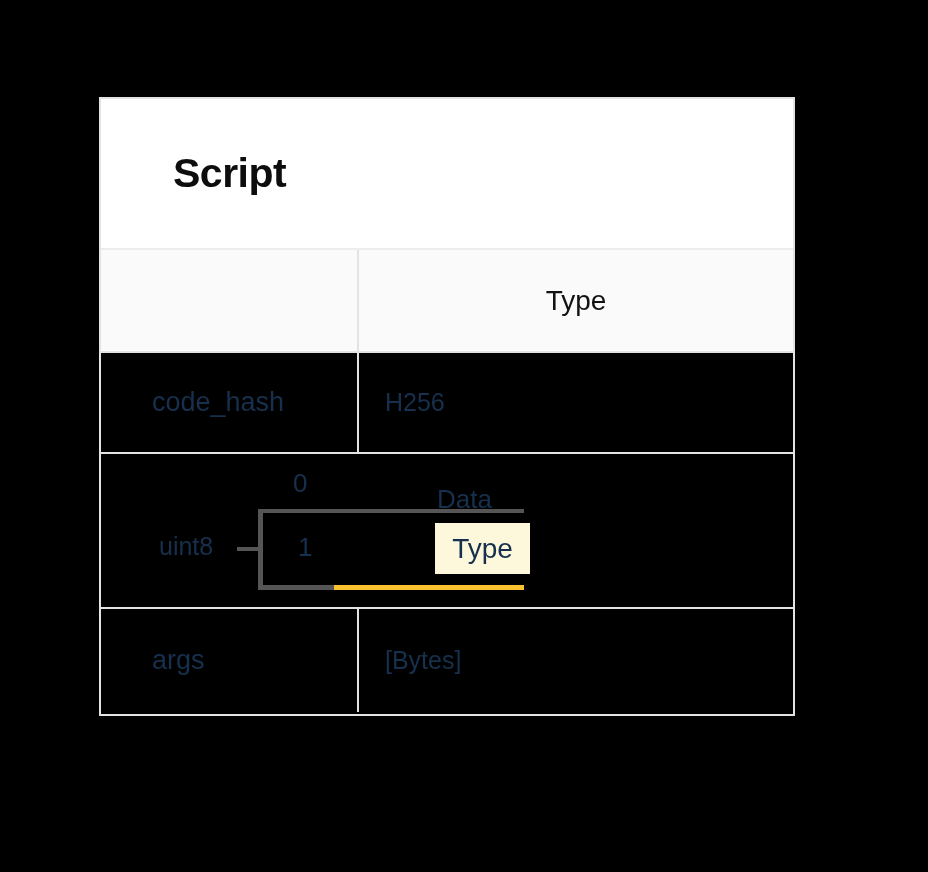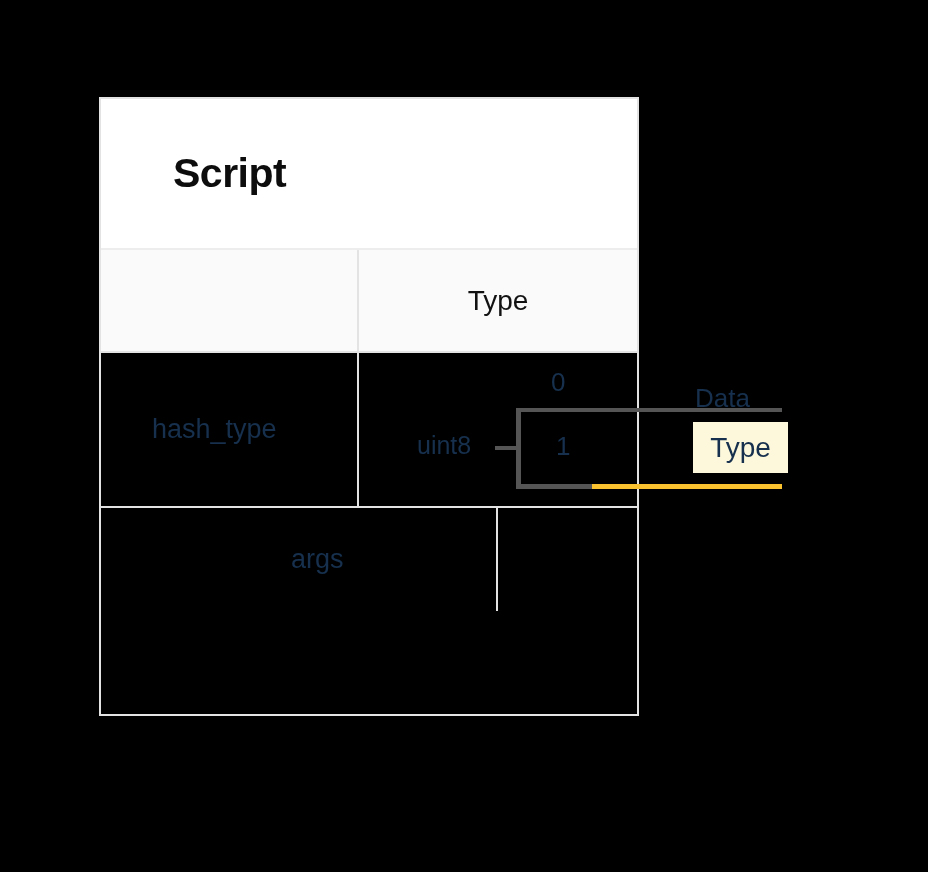--- a/index.html
+++ b/index.html
@@ -14,21 +14,21 @@
     -webkit-font-smoothing: antialiased;
     overflow: hidden;
     position: relative;
   }
 
   
   .struct-table {
     position: absolute;
     left: 99px;
     top: 97px;
-    width: 540px;
+    width: 696px;
     height: 619px;
     box-sizing: border-box;
     border: 2px solid #e3e3e3;
     background: #000000;
   }
 
   .title-cell {
     height: 151px;
     box-sizing: border-box;
     background: #ffffff;
@@ -209,25 +209,30 @@
 
   <div class="row head-row">
     <div class="cell-name">
       <span class="head-label"></span>
     </div>
     <div class="cell-type">
       <span class="head-label">Type</span>
     </div>
   </div>
 
+  <div class="row data-row r-code-hash">
+    <div class="cell-name">
+      <span class="field-name">code_hash</span>
+    </div>
+    <div class="cell-type">
+      <span class="field-type">H256</span>
+    </div>
+  </div>
 
   <div class="row data-row r-hash-type">
-    <div class="cell-name">
-      <span class="field-name">hash_type</span>
-    </div>
     <div class="cell-type">
       <div class="brace-diagram">
 
         <span class="bd-uint8">uint8</span>
         <span class="bd-stub"></span>
         <span class="bd-spine"></span>
 
         <span class="bd-branch-top"></span>
         <span class="bd-zero">0</span>
         <span class="bd-data">Data</span>
@@ -240,15 +245,18 @@
         </span>
 
       </div>
     </div>
   </div>
 
   <div class="row data-row r-args last">
     <div class="cell-name">
       <span class="field-name">args</span>
     </div>
+    <div class="cell-type">
+      <span class="field-type">[Bytes]</span>
+    </div>
   </div>
 
 </div>
 
 </body></html>

